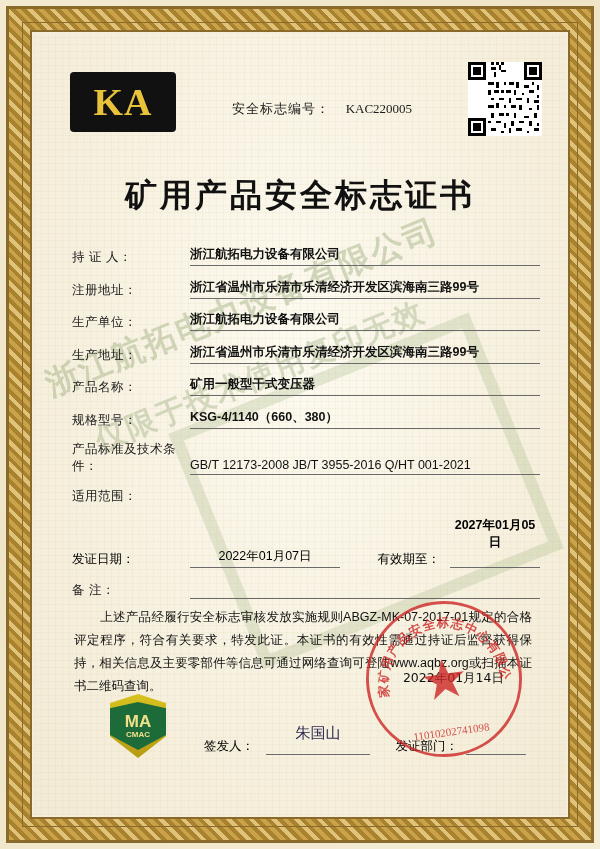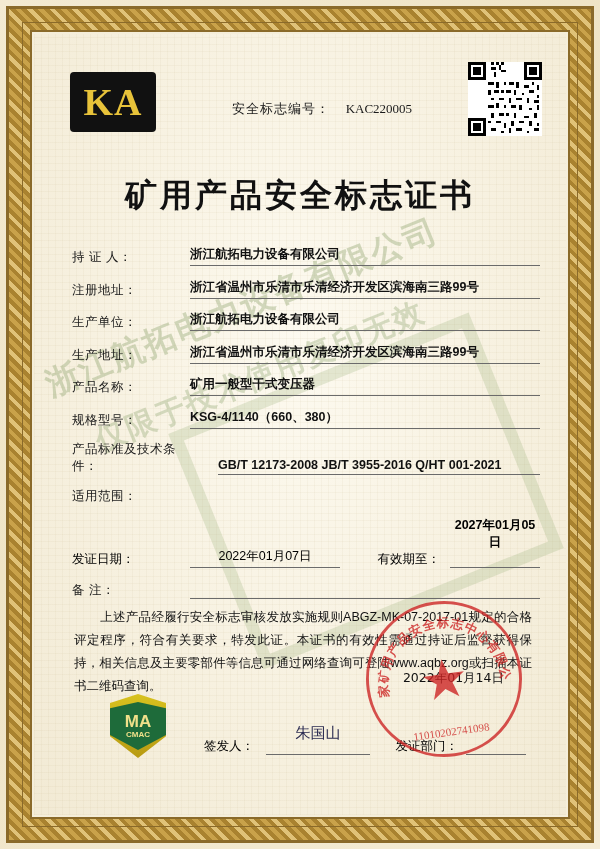--- a/index.html
+++ b/index.html
@@ -54,21 +54,21 @@
   }
   .watermark.w2{top:268px;left:40px;color:rgba(150,170,120,.38);font-size:30px;}
   .wm-green{
     position:absolute;left:170px;top:330px;width:300px;height:230px;
     border:12px solid rgba(150,175,120,.25);
     transform:rotate(-22deg);
     pointer-events:none;
   }
   
   .logo{
-    position:absolute;left:36px;top:38px;width:86px;height:60px;
+    position:absolute;left:36px;top:38px;width:106px;height:60px;
     background:#111;border-radius:4px;
     display:flex;align-items:center;justify-content:center;
   }
   .logo span{
     color:#e8c33a;font-size:38px;font-weight:bold;letter-spacing:1px;
     font-family:"Liberation Serif",serif;
   }
   
   .qr{
     position:absolute;right:24px;top:28px;width:74px;height:74px;background:#fff;
@@ -91,21 +91,21 @@
   .row{
     display:flex;align-items:flex-end;margin-bottom:12.5px;font-size:12.5px;color:#111;
   }
   .row .k{
     width:118px;flex:0 0 118px;letter-spacing:.5px;color:#1a1a1a;
   }
   .row .v{
     flex:1;border-bottom:1px solid #6b6b6b;padding-bottom:2px;
     font-weight:bold;color:#111;
   }
-  .row .v.thin{font-weight:bold;margin-left:28px;}
+  .row .v.thin{font-weight:normal;}
   .row2{display:flex;align-items:flex-end;margin-bottom:12.5px;font-size:12.5px;}
   .row2 .k{width:118px;flex:0 0 118px;}
   .row2 .v{width:150px;border-bottom:1px solid #6b6b6b;padding-bottom:2px;font-weight:normal;text-align:center;}
   .row2 .k2{width:100px;flex:0 0 100px;text-align:right;padding-right:10px;}
   .row2 .v2{flex:1;border-bottom:1px solid #6b6b6b;padding-bottom:16px;font-weight:bold;text-align:center;}
   .row .v.empty{min-height:15px;}
   
   .para{
     position:absolute;left:40px;right:34px;top:572px;
     font-size:12.5px;line-height:1.85;color:#111;text-align:justify;

